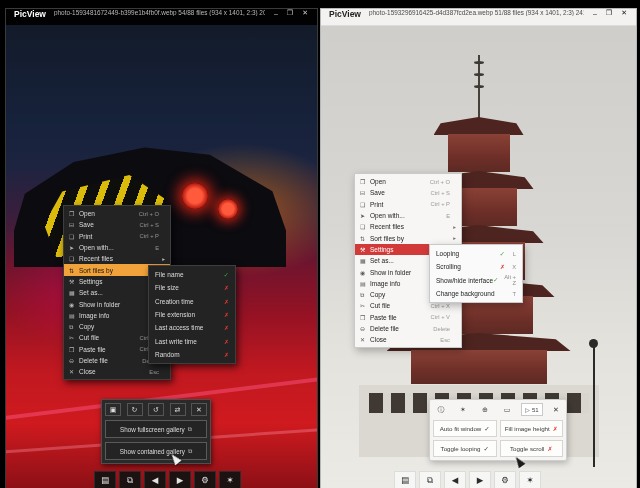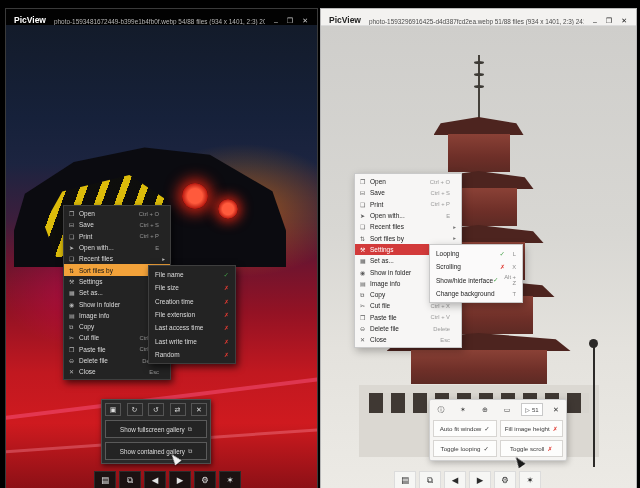--- a/index.html
+++ b/index.html
@@ -2,21 +2,21 @@
 <html><head>
 <meta charset="utf-8">
 <style>
   html,body{margin:0;padding:0;width:640px;height:488px;background:#000;overflow:hidden;}
   body{font-family:"Liberation Sans","DejaVu Sans",sans-serif;}
   .window{position:absolute;top:8px;height:479px;overflow:hidden;}
   #win-left{left:5px;width:311px;background:#101418;border:1px solid #3a3a3a;}
   #win-right{left:320px;width:315px;background:#fdfdfd;border:1px solid #b8b8b8;}
 
   
-  .titlebar{height:16px;display:flex;align-items:flex-end;position:relative;z-index:10;}
+  .titlebar{height:16px;display:flex;align-items:flex-start;position:relative;z-index:10;}
   .dark .titlebar{background:#020202;color:#c8c8c8;}
   .light .titlebar{background:#f3f2f0;color:#222;border-bottom:1px solid #dcdcdc;}
   .app{font-weight:bold;font-size:8.5px;padding:0 8px;}
   .dark .app{color:#fff;}
   .ttl{flex:1;text-align:center;font-size:6.4px;white-space:nowrap;overflow:hidden;}
   .dark .ttl{color:#b9b9b9;} .light .ttl{color:#4a4a4a;}
   .wbtns{display:flex;align-items:center;gap:9px;padding:0 9px;font-size:7px;}
   .wbtn{cursor:default;}
 
   

